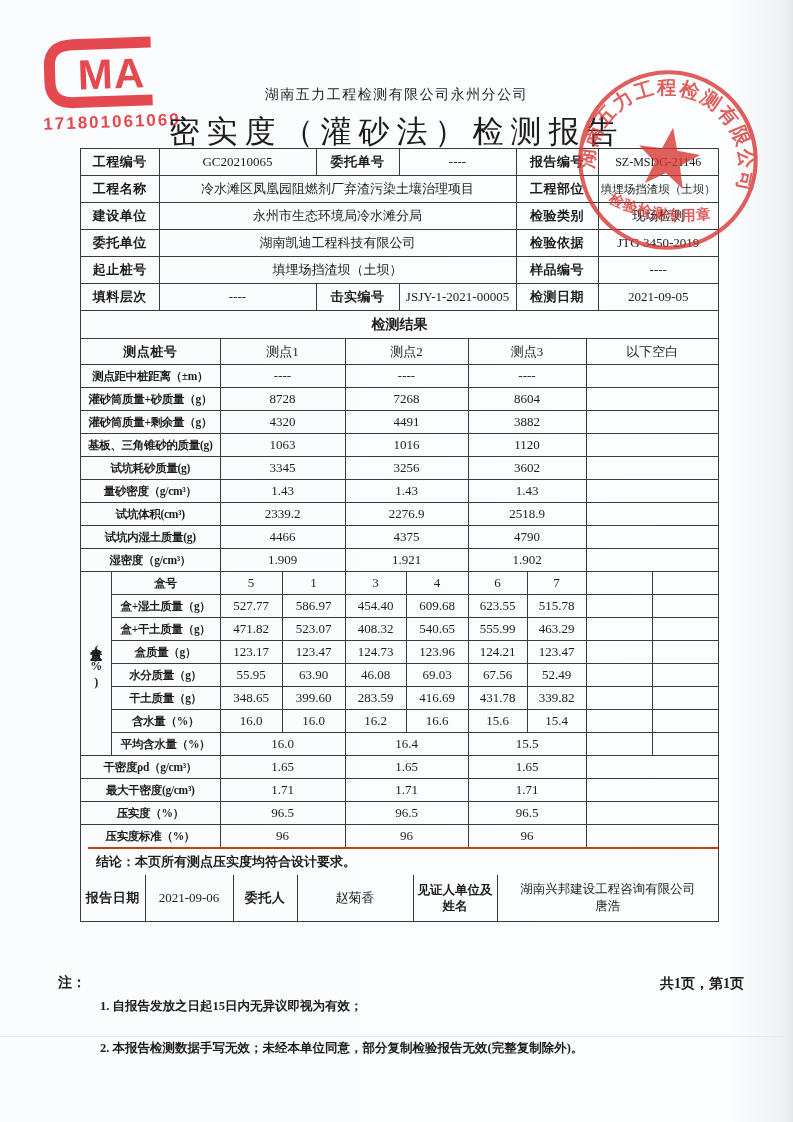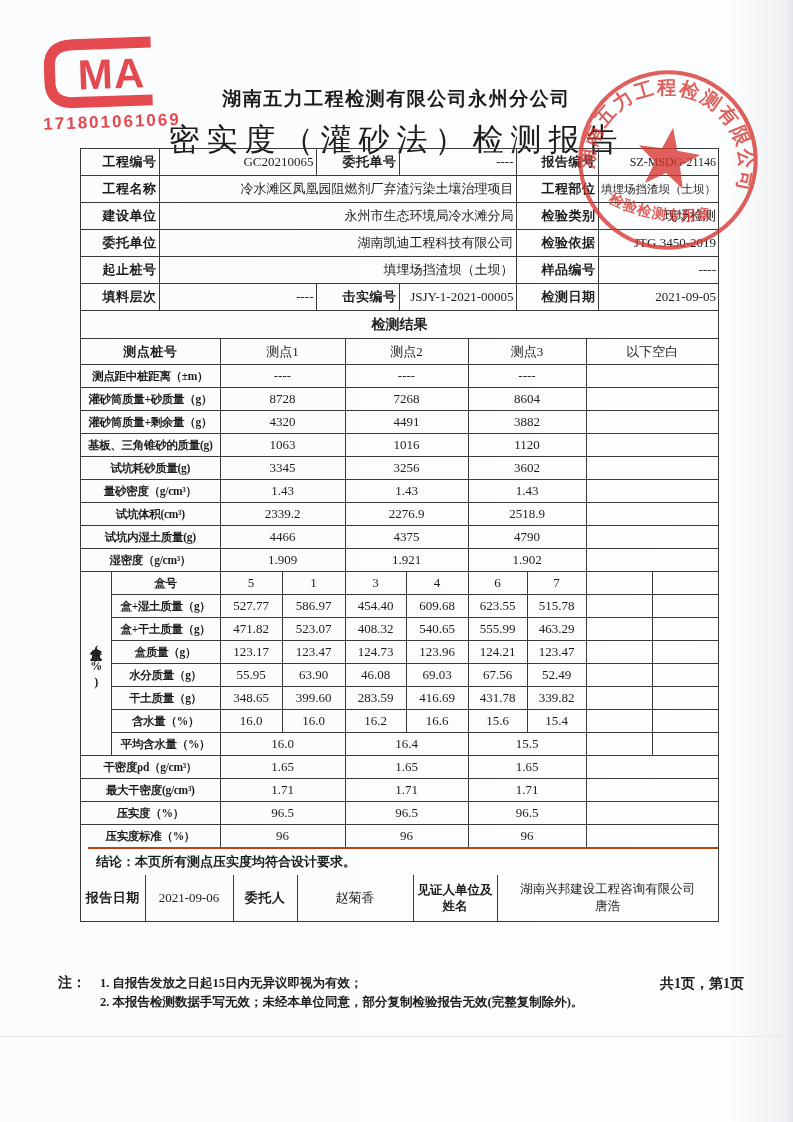--- a/index.html
+++ b/index.html
@@ -14,50 +14,50 @@
   }
   .fold-line{position:absolute;left:0;right:8px;top:1036px;height:1px;background:#e6e9ec;}
 
   
   .cma{position:absolute;left:40px;top:34px;width:160px;color:#e23a40;transform:rotate(-2deg);opacity:.92;}
   .cma svg{display:block;}
   .cma-code{font-family:"Liberation Sans","DejaVu Sans",sans-serif;font-weight:bold;font-size:17px;letter-spacing:2px;color:#e23a40;margin-top:2px;margin-left:2px;}
 
   
   .titles{position:absolute;left:0;right:0;top:86px;text-align:center;z-index:2;}
-  .doc-title{font-size:19px;letter-spacing:1.5px;font-weight:700;}
+  .doc-title{font-size:14px;letter-spacing:1.5px;font-weight:400;}
   .doc-subtitle{font-size:31px;font-weight:normal;letter-spacing:7px;margin-top:7px;}
 
   
   .seal{position:absolute;left:566px;top:58px;width:204px;height:204px;z-index:6;opacity:.78;transform:rotate(9deg);}
 
   
   .sheet{position:absolute;left:80px;top:148px;width:637px;border:1.5px solid #3b3b3b;background:rgba(255,255,255,0.0);z-index:3;}
   table{border-collapse:collapse;table-layout:fixed;width:637px;border:hidden;}
   td{border:1px solid #3b3b3b;text-align:center;vertical-align:middle;padding:0 2px;overflow:hidden;font-size:13px;}
   .lbl{font-weight:bold;font-size:13px;letter-spacing:.5px;}
   .r-lbl{font-weight:bold;font-size:11.5px;letter-spacing:-.3px;white-space:nowrap;}
   .val{font-size:13px;}
   .num{font-size:13px;}
-  .h-row td{height:26px;text-align:right;}
+  .h-row td{height:26px;}
   .banner{height:27px;line-height:27px;text-align:center;font-weight:bold;font-size:14px;border-top:1px solid #3b3b3b;border-bottom:1px solid #3b3b3b;}
   .pt-row td{height:25px;}
   .r-row td{height:22px;}
   .vert{writing-mode:vertical-rl;text-orientation:upright;font-weight:bold;font-size:12px;letter-spacing:2px;padding:4px 0;}
   .conclusion{border-top:2px solid #c2410c;height:26px;line-height:26px;font-weight:bold;font-size:13px;text-align:left;padding-left:8px;margin-left:7px;}
   .sig-row td{height:52px;}
   .date-row td{height:46px;}
   .sig-svg{display:block;margin:0 auto;}
   .witness-org{font-size:12.5px;line-height:1.35;}
   .w-label{font-weight:bold;font-size:12.5px;line-height:1.3;}
 
   
   .notes{position:absolute;left:58px;top:974px;width:690px;font-size:12.5px;font-weight:600;z-index:2;}
   .notes-prefix{position:absolute;left:0;top:0;font-size:14px;font-weight:bold;}
-  .note-item{margin-left:42px;line-height:1.55;}
+  .note-item{margin-left:42px;line-height:1.55;margin-top:23px;}
   .pages{position:absolute;right:4px;top:1px;font-weight:bold;font-size:14px;}
 </style>
 </head>
 <body>
 
 <div class="paper"></div>
 <div class="fold-line"></div>
 
 <div class="cma">
   <svg width="128" height="76" viewBox="0 0 128 76">

